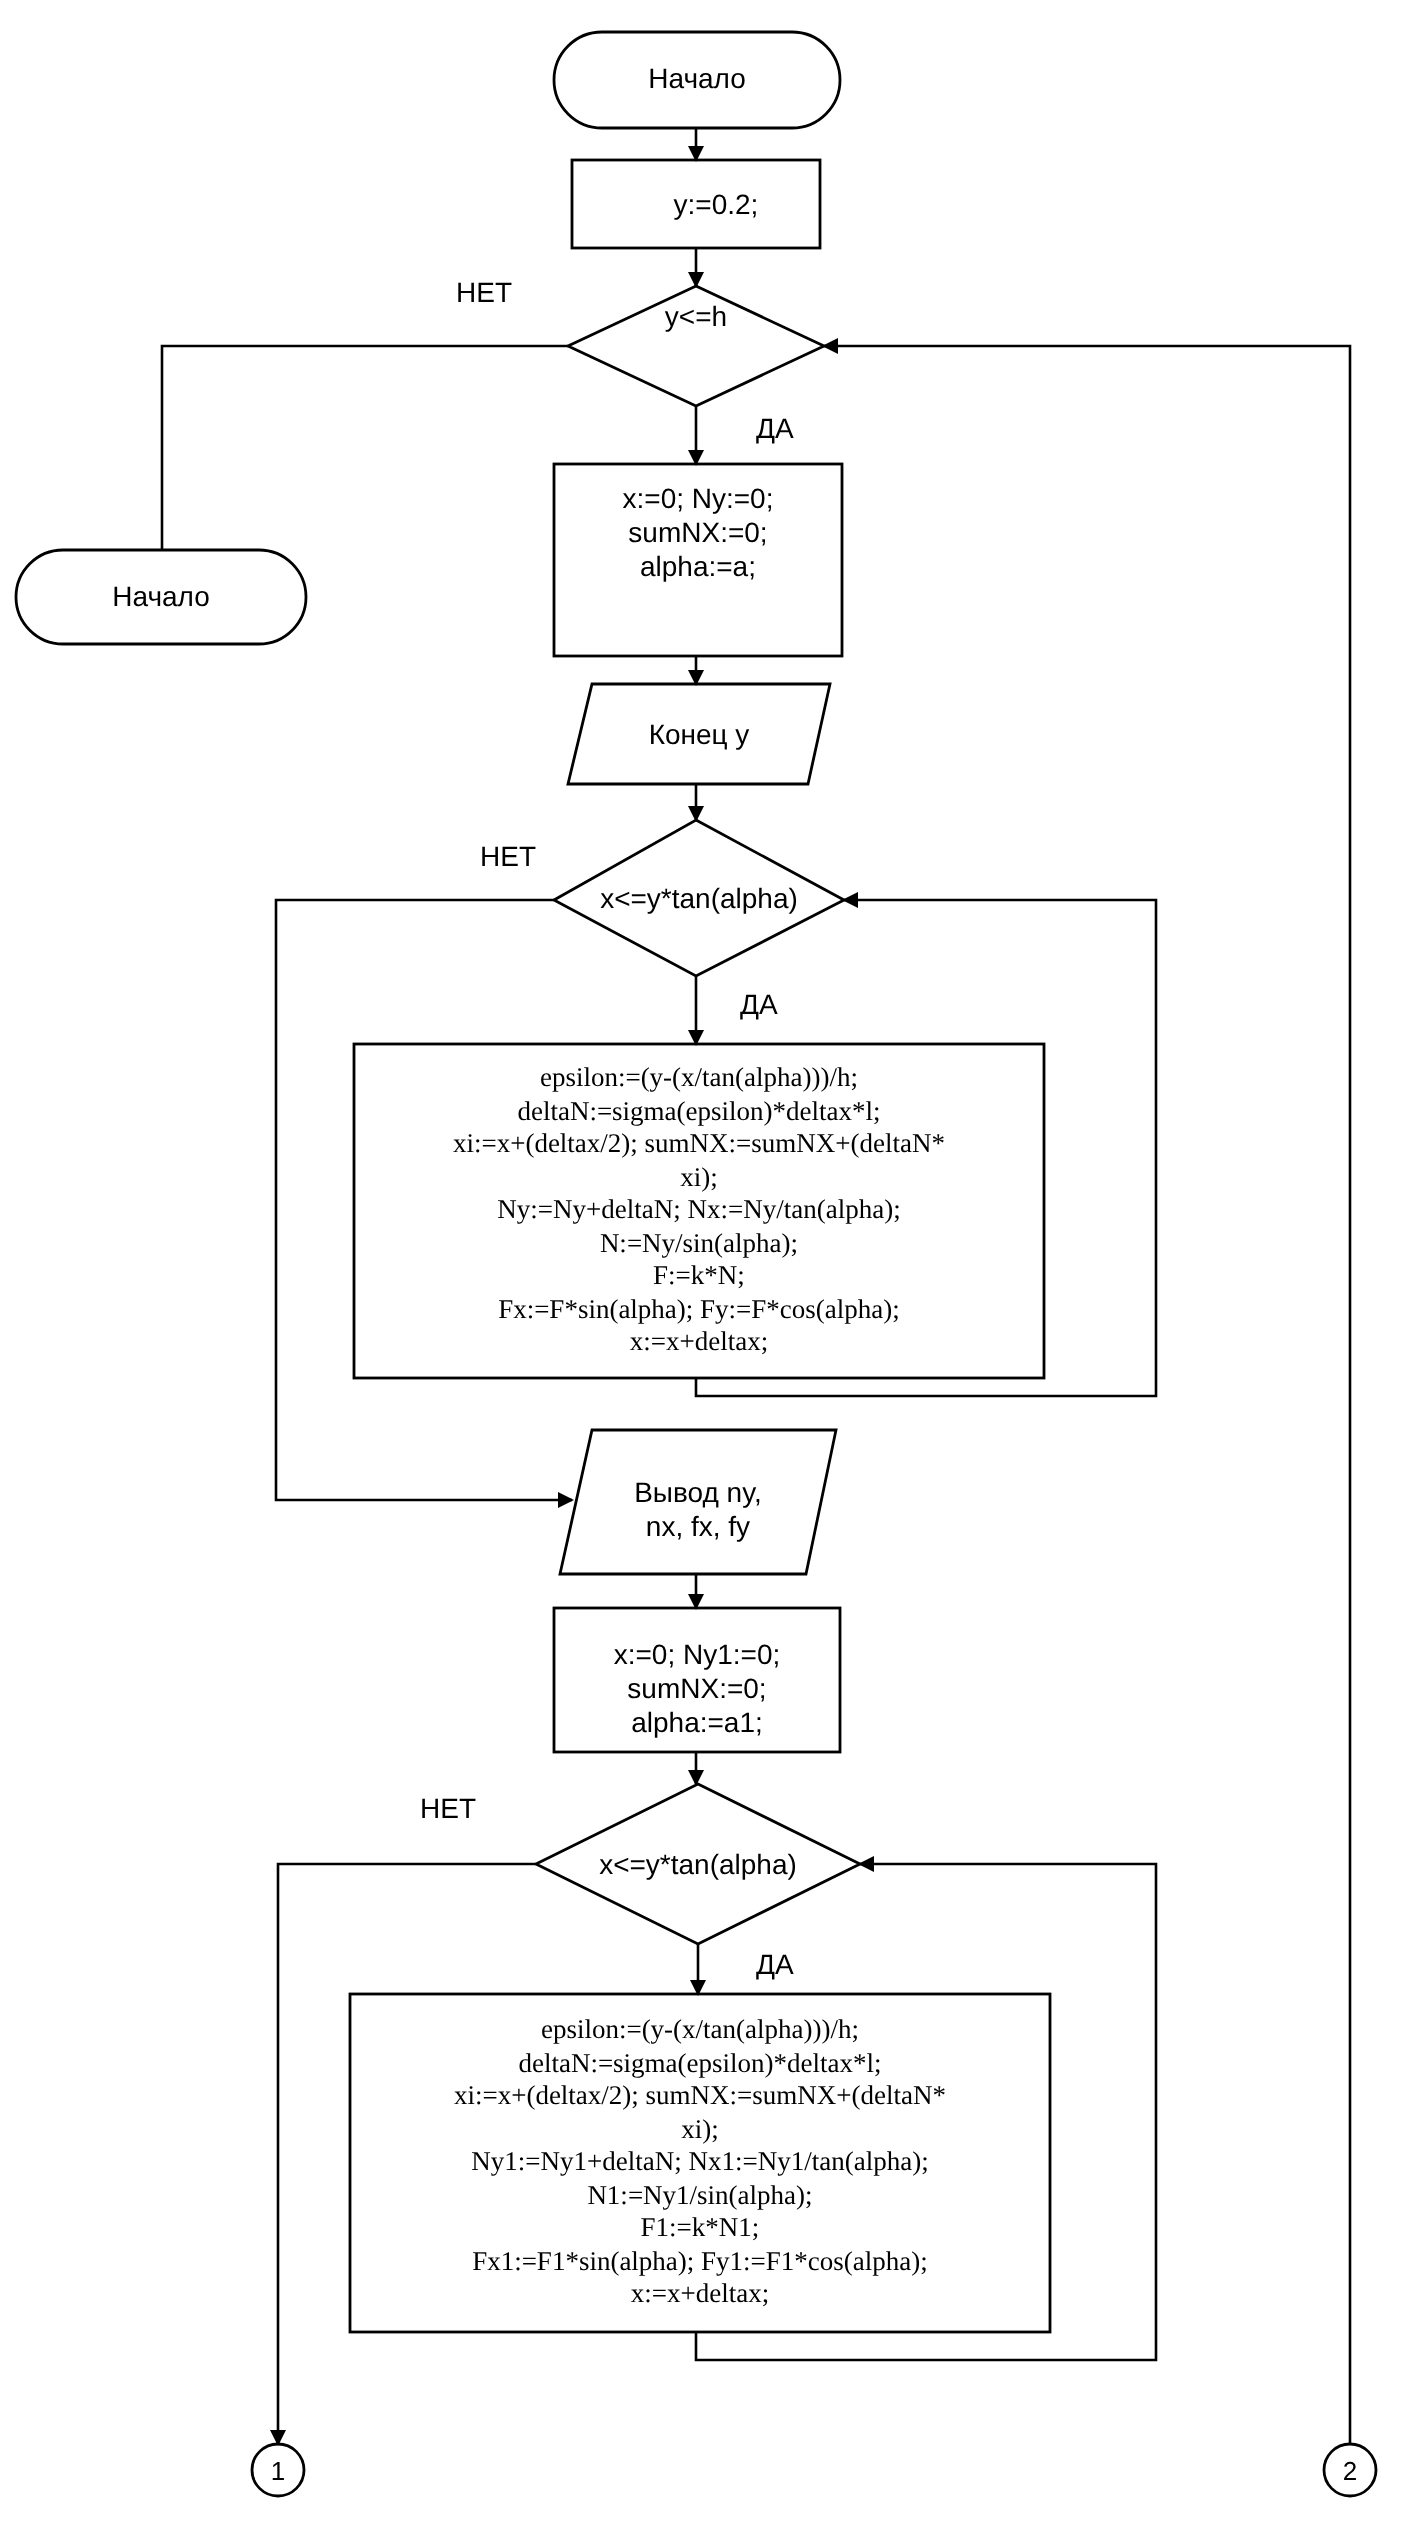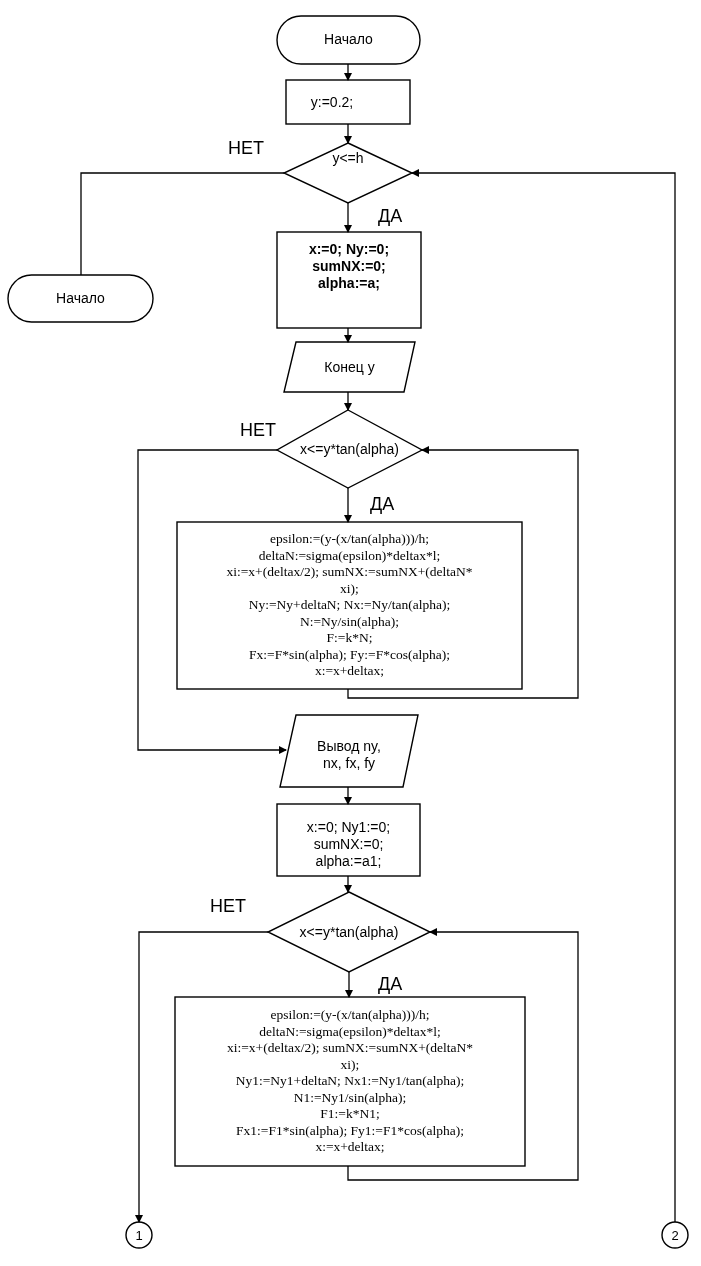--- a/index.html
+++ b/index.html
@@ -4,21 +4,21 @@
 <style>
   html, body { margin: 0; padding: 0; background: #ffffff; }
   body { width: 701px; height: 1266px; position: relative; overflow: hidden;
          font-family: "Liberation Sans", sans-serif; color: #000; }
   svg#flow { position: absolute; left: 0; top: 0; }
   .shape { fill: #fff; stroke: #000; stroke-width: 1.4; }
   .line { fill: none; stroke: #000; stroke-width: 1.3; }
   .lbl { position: absolute; font-size: 14px; line-height: 17px; text-align: center;
          white-space: pre; display: flex; align-items: center; justify-content: center; }
   .lbl-small { font-size: 13.5px; line-height: 16.5px; font-family: Liberation Serif, serif; }
-  .yesno { position: absolute; font-size: 18px; }
+  .yesno { position: absolute; font-size: 14px; }
   .conn-text { position: absolute; font-size: 13px; width: 26px; height: 26px;
                display: flex; align-items: center; justify-content: center; }
 </style>
 </head>
 <body>
 
 <svg id="flow" width="701" height="1266" viewBox="0 0 701 1266">
   <defs>
     <marker id="arr" markerWidth="8" markerHeight="8" refX="7" refY="4" orient="auto" markerUnits="userSpaceOnUse">
       <path d="M0,0 L8,4 L0,8 Z" fill="#000"></path>
@@ -51,26 +51,26 @@
   <polyline class="line" points="277,450 138,450 138,750 286,750" marker-end="url(#arr)"></polyline>
   <line class="line" x1="348" y1="787" x2="348" y2="804" marker-end="url(#arr)"></line>
   <line class="line" x1="348" y1="876" x2="348" y2="892" marker-end="url(#arr)"></line>
   <line class="line" x1="349" y1="972" x2="349" y2="997" marker-end="url(#arr)"></line>
   <polyline class="line" points="348,1166 348,1180 578,1180 578,932 430,932" marker-end="url(#arr)"></polyline>
   <polyline class="line" points="268,932 139,932 139,1222" marker-end="url(#arr)"></polyline>
   <polyline class="line" points="675,1222 675,173 412,173" marker-end="url(#arr)"></polyline>
 </svg>
 
 <div class="lbl" style="left:277px;top:20px;width:143px;height:38px;">Начало</div>
-<div class="lbl" style="left:276px;top:80px;width:112px;height:44px;">y:=0.2;</div>
+<div class="lbl" style="left:302px;top:80px;width:112px;height:44px;">y:=0.2;</div>
 <div class="lbl" style="left:284px;top:128px;width:128px;height:60px;">y&lt;=h</div>
 <div class="yesno" style="left:228px;top:138px;">НЕТ</div>
 <div class="yesno" style="left:378px;top:206px;">ДА</div>
 <div class="lbl" style="left:8px;top:275px;width:145px;height:47px;">Начало</div>
-<div class="lbl" style="left:277px;top:232px;width:144px;height:68px;font-weight:bold;">x:=0; Ny:=0;
+<div class="lbl" style="left:277px;top:232px;width:144px;height:68px;">x:=0; Ny:=0;
 sumNX:=0;
 alpha:=a;</div>
 <div class="lbl" style="left:284px;top:342px;width:131px;height:50px;">Конец y</div>
 <div class="lbl" style="left:277px;top:410px;width:145px;height:78px;">x&lt;=y*tan(alpha)</div>
 <div class="yesno" style="left:240px;top:420px;">НЕТ</div>
 <div class="yesno" style="left:370px;top:494px;">ДА</div>
 <div class="lbl lbl-small" style="left:177px;top:522px;width:345px;height:167px;">epsilon:=(y-(x/tan(alpha)))/h;
 deltaN:=sigma(epsilon)*deltax*l;
 xi:=x+(deltax/2); sumNX:=sumNX+(deltaN*
 xi);

